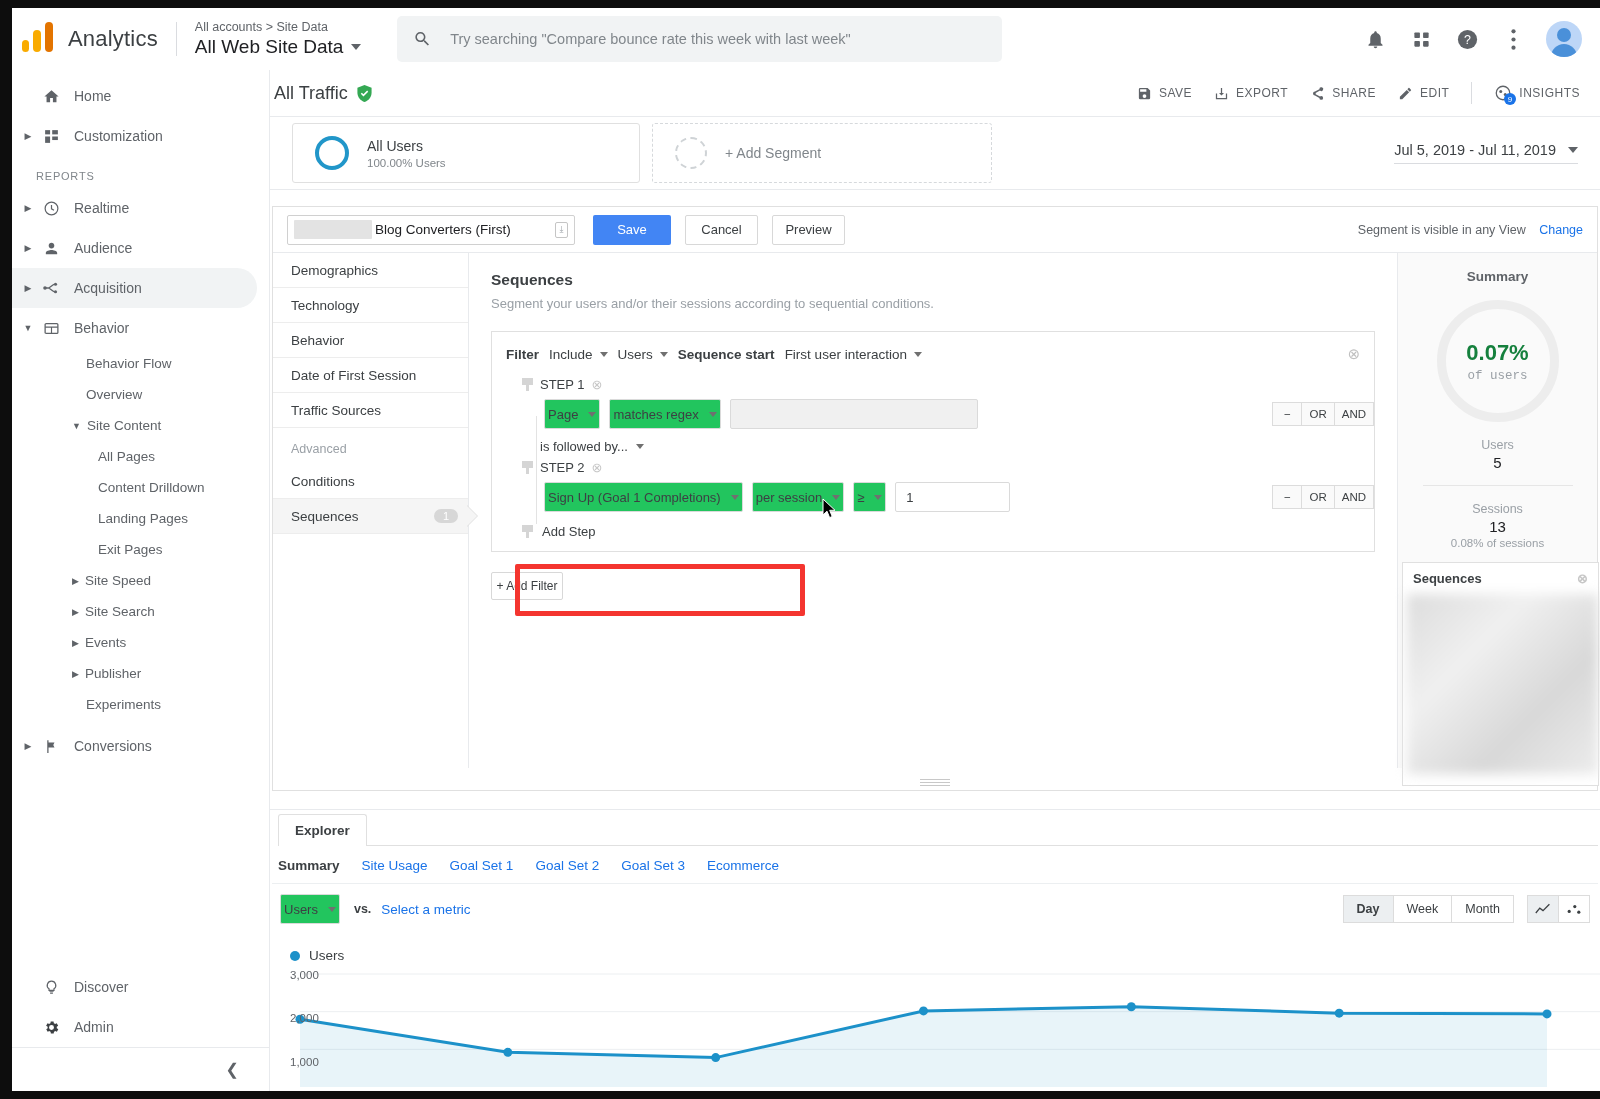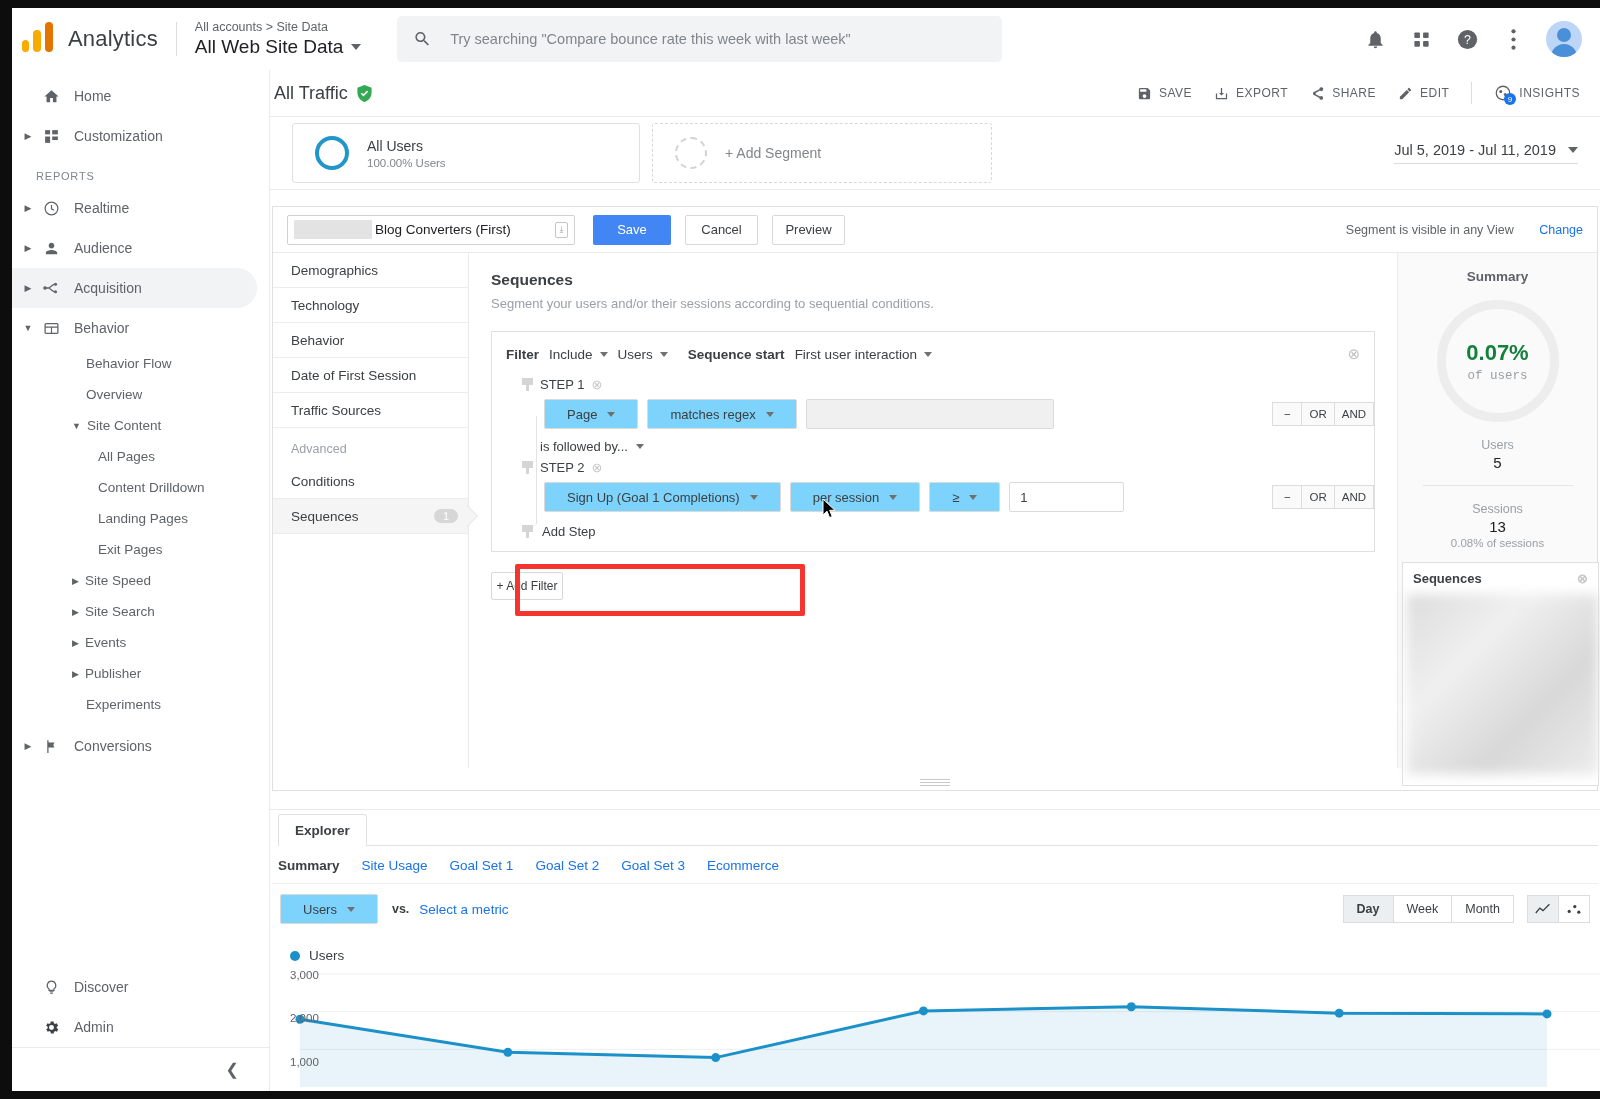--- a/index.html
+++ b/index.html
@@ -103,21 +103,21 @@
   .name-field { width: 288px; height:30px; border:1px solid #d0d0d0; border-radius:2px;
                 display:flex; align-items:center; padding:0 6px; font-size:13.5px; color:#202124; }
   .redact { width:78px; height:19px; background:#e3e3e3; border-radius:1px; flex:0 0 78px; }
   .name-val { margin-left:3px; }
   .name-ico { margin-left:auto; color:#9aa0a6; font-size:13px; border:1px solid #c5c5c5; border-radius:2px;
               width:13px;height:16px;display:flex;align-items:center;justify-content:center;font-size:9px;}
   .btn { height:30px; border-radius:2px; font-size:13px; display:flex;align-items:center;justify-content:center; cursor:pointer; }
   .btn-primary { background:#4285f4; color:#fff; width:78px; margin-left:18px; }
   .btn-plain { background:#fff; color:#3c4043; border:1px solid #d8d8d8; width:73px; margin-left:14px; }
   .vis-note { margin-left:auto; font-size:12.5px; color:#5f6368; }
-  .vis-note a { color:#1a73e8; text-decoration:none; margin-left:22px; }
+  .vis-note a { color:#1a73e8; text-decoration:none; margin-left:10px; }
 
   #editor-body { display:flex; height:515px; }
   #ed-menu { width:196px; border-right:1px solid #e8eaed; background:#fff; }
   .ed-mi { height:35px; display:flex; align-items:center; padding-left:18px; font-size:13.5px;
            color:#3c4043; border-bottom:1px solid #ededed; cursor:pointer; position:relative; }
   .ed-mi.sel { background:#f5f5f5; }
   .ed-adv { font-size:12.5px; color:#9aa0a6; padding: 14px 0 8px 18px; }
   .badge-ct { margin-left:auto; margin-right:10px; background:#d7d7d7; color:#fff; font-size:11px;
               border-radius:9px; padding:1px 9px; }
   .chev-sel { position:absolute; right:-9px; top:7px; width:0;height:0;
@@ -136,22 +136,22 @@
   .cdn { width:0;height:0;border-left:4px solid transparent;border-right:4px solid transparent;border-top:5px solid #707070;}
   .fb-x { margin-left:auto; color:#c0c0c0; font-size:15px; cursor:pointer; }
 
   .step-lab { display:flex; align-items:center; gap:7px; font-size:13px; color:#3c4043; margin: 6px 0 0 30px; }
   .funnel { width:11px;height:13px; position:relative; flex:0 0 11px; }
   .funnel::before{content:"";position:absolute;top:0;left:0;width:11px;height:7px;background:#d5d5d5;}
   .funnel::after{content:"";position:absolute;top:7px;left:4px;width:3px;height:6px;background:#d5d5d5;}
   .x-sm { color:#c6c6c6; font-size:13px; cursor:pointer; }
 
   .cond-row { display:flex; align-items:center; margin: 7px 0 0 52px; gap:9px; position:relative; }
-  .drop { height:30px; border:1px solid #dadada; border-radius:2px; background:#7dd3fc;
-          display:flex; align-items:center; padding:0 22px; gap:10px; font-size:13px; color:#3c4043; cursor:pointer; }
+  .drop { height:30px; border:1px solid #dadada; border-radius:2px; background:#22c55e;
+          display:flex; align-items:center; padding:0 3px; gap:10px; font-size:13px; color:#3c4043; cursor:pointer; }
   .valbox { height:30px; width:248px; border:1px solid #dadada; border-radius:2px; background:#f0f0f0; }
   .valbox.white { background:#fff; display:flex; align-items:center; padding-left:10px; font-size:13px; color:#3c4043;}
   .oraAND { position:absolute; right:0px; display:flex; align-items:center; }
   .oa-btn { height:24px; min-width:30px; border:1px solid #dcdcdc; background:#fafafa; font-size:11.5px;
             color:#3c4043; display:flex;align-items:center;justify-content:center; margin-left:-1px; cursor:pointer; padding:0 7px;}
   .followed { display:flex; align-items:center; gap:8px; margin: 10px 0 0 48px; font-size:13px; color:#3c4043; cursor:pointer; }
   .addstep { display:flex; align-items:center; gap:9px; margin: 12px 0 12px 30px; font-size:13px; color:#3c4043; cursor:pointer; }
   .addfilter { margin-top:20px; width:72px; height:28px; border:1px solid #d8d8d8; border-radius:2px; background:#fff;
                display:flex;align-items:center;justify-content:center; font-size:12px; color:#3c4043; cursor:pointer; }
   .vline { position:absolute; left:44px; top:84px; width:1px; height:108px; background:#e3e3e3; }
@@ -541,21 +541,21 @@
           <div class="fb-head">
             <span class="fb-lab">Filter</span>
             <span class="sel-inline">
               <span>Include</span>
               <span class="cdn"></span>
             </span>
             <span class="sel-inline">
               <span>Users</span>
               <span class="cdn"></span>
             </span>
-            <span class="fb-lab" style="margin-left:10px">Sequence start</span>
+            <span class="fb-lab" style="">Sequence start</span>
             <span class="sel-inline">
               <span>First user interaction</span>
               <span class="cdn"></span>
             </span>
             <span class="fb-x">⊗</span>
           </div>
 
           <div class="vline"></div>
 
           <div class="step-lab">

